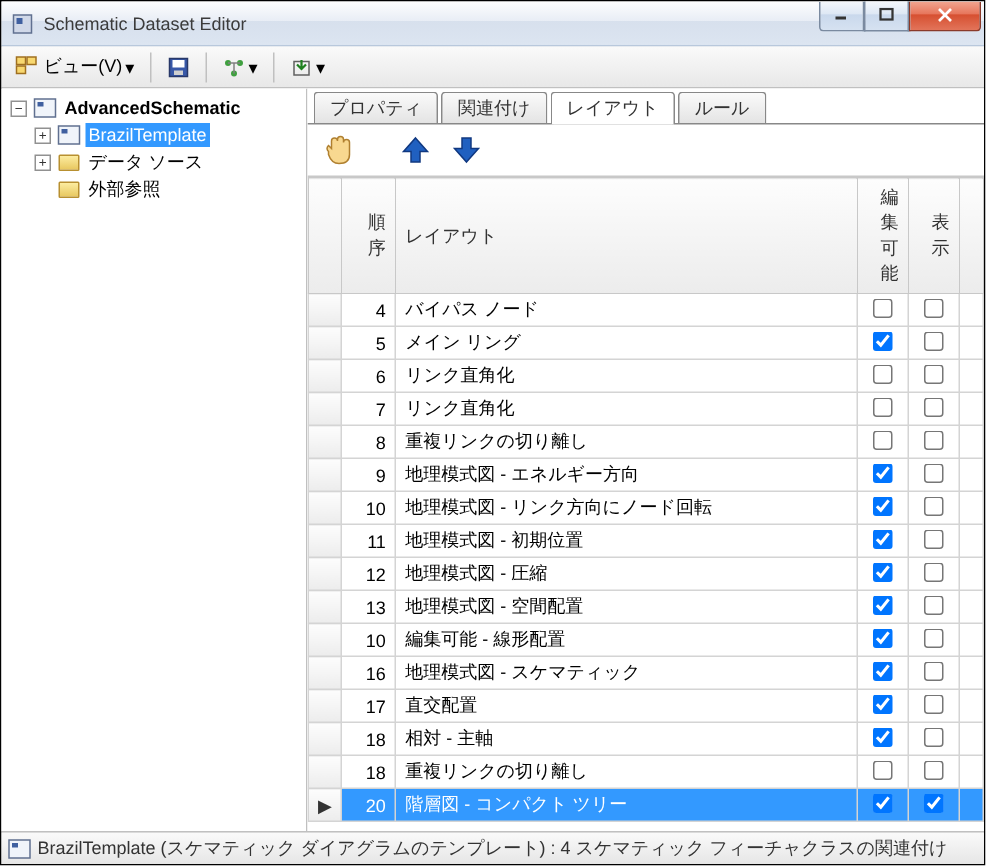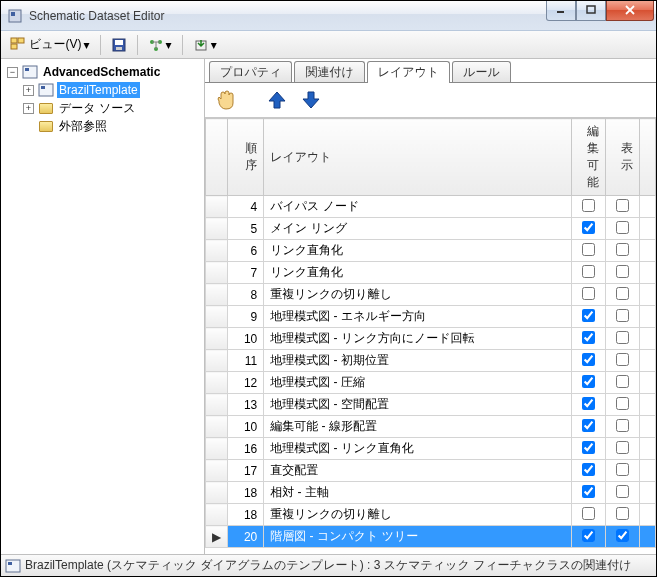--- a/index.html
+++ b/index.html
@@ -292,21 +292,21 @@
                 <td class="rowhdr"></td>
                 <td class="seq">10</td>
                 <td>編集可能 - 線形配置</td>
                 <td class="chk"><input type="checkbox" checked="" style=""></td>
                 <td class="chk"><input type="checkbox" style=""></td>
                 <td></td>
               </tr>
               <tr>
                 <td class="rowhdr"></td>
                 <td class="seq">16</td>
-                <td>地理模式図 - リンク直角化</td>
+                <td>地理模式図 - スケマティック</td>
                 <td class="chk"><input type="checkbox" checked="" style=""></td>
                 <td class="chk"><input type="checkbox" style=""></td>
                 <td></td>
               </tr>
               <tr>
                 <td class="rowhdr"></td>
                 <td class="seq">17</td>
                 <td>直交配置</td>
                 <td class="chk"><input type="checkbox" checked="" style=""></td>
                 <td class="chk"><input type="checkbox" style=""></td>
@@ -341,16 +341,16 @@
       </div>
     </div>
 
   </div>
 
   <div class="statusbar">
     <span class="statusbar-icon"><svg width="16" height="14">
           <rect x="1" y="1" width="14" height="12" fill="#f0f4fa" stroke="#607090"></rect>
           <rect x="3" y="3" width="4" height="3" fill="#4060a0"></rect>
         </svg></span>
-    <span>BrazilTemplate (スケマティック ダイアグラムのテンプレート) : 3 スケマティック フィーチャクラスの関連付け</span>
+    <span>BrazilTemplate (スケマティック ダイアグラムのテンプレート) : 4 スケマティック フィーチャクラスの関連付け</span>
   </div>
 
 </div>
 
 </body></html>

